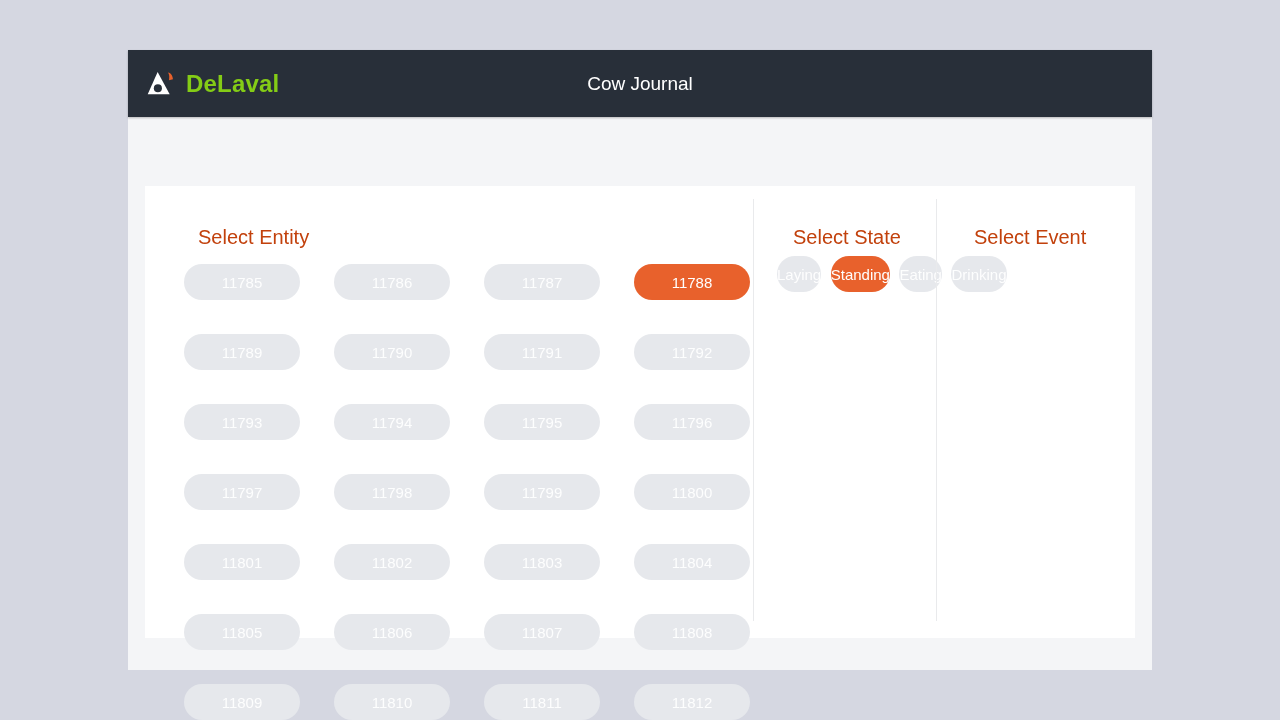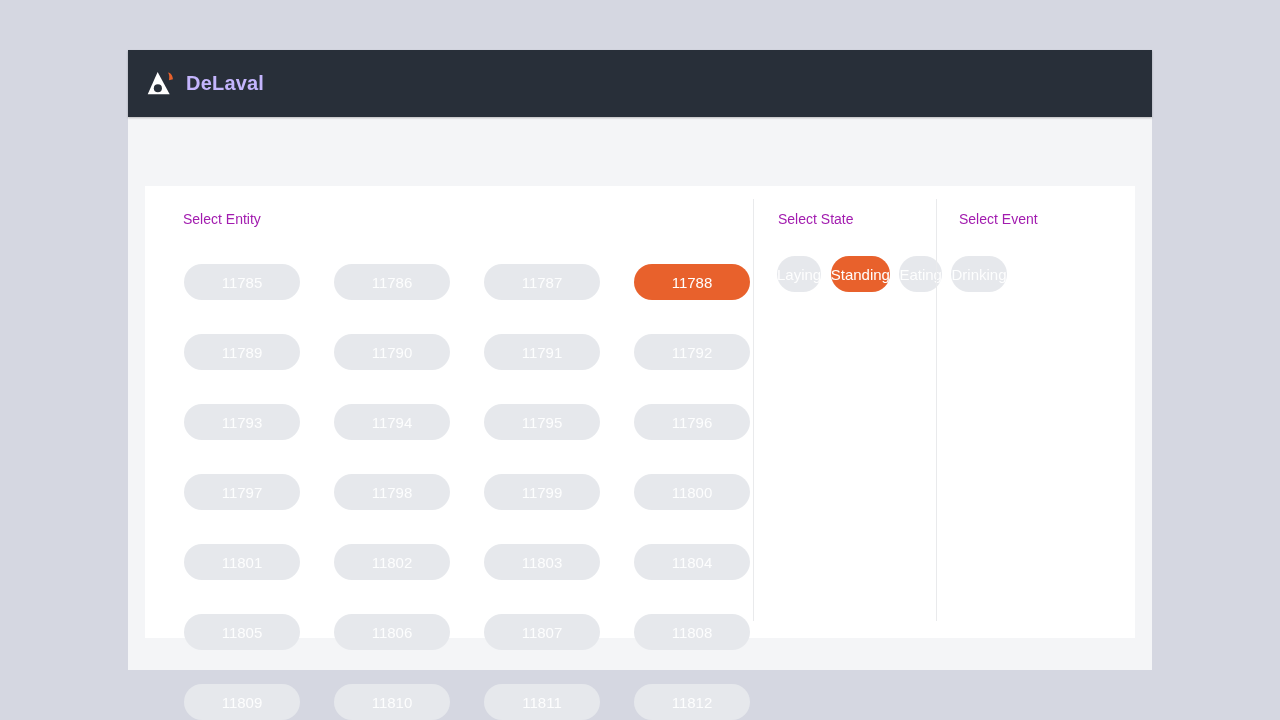--- a/index.html
+++ b/index.html
@@ -36,22 +36,22 @@
     align-items: center;
   }
   .brand {
     display: flex;
     align-items: center;
     gap: 9px;
     margin-left: 18px;
   }
   .brand svg { display: block; }
   .brand-name {
-    color: #c4b5fd;
-    font-size: 20px;
+    color: #84cc16;
+    font-size: 24px;
     font-weight: bold;
     letter-spacing: .2px;
   }
   .app-title {
     position: absolute;
     left: 0;
     right: 0;
     text-align: center;
     color: #ffffff;
     font-size: 19px;
@@ -104,24 +104,24 @@
   .card {
     position: absolute;
     left: 17px;
     top: 136px;
     width: 990px;
     height: 452px;
     background: #ffffff;
   }
   .section-title {
     position: absolute;
-    margin: 0;
-    font-size: 14px;
+    margin: 15px;
+    font-size: 20px;
     font-weight: normal;
-    color: #a21caf;
+    color: #c2410c;
     top: 25px;
   }
   .title-entity { left: 38px; }
   .title-state  { left: 633px; }
   .title-event  { left: 814px; }
   .entity-grid {
     position: absolute;
     left: 39px;
     top: 78px;
     display: grid;
@@ -173,20 +173,21 @@
     <div class="brand">
       <span>
         <svg width="31" height="27" viewBox="0 0 36 30">
           <path d="M13.5 1.5 L27.5 27.5 H2 Z" fill="#ffffff"></path>
           <circle cx="13.8" cy="20.6" r="4.7" fill="#282f39"></circle>
           <path d="M26.4 2.2 C29.3 3.3 31 6.4 31.3 10.1 L26.7 11.2 C27.2 8.1 27.3 5 25.8 2.6 Z" fill="#e8612c"></path>
         </svg>
       </span>
       <span class="brand-name">DeLaval</span>
     </div>
+    <div class="app-title">Cow Journal</div>
   </div>
 
 
   <div class="card">
     <h2 class="section-title title-entity">Select Entity</h2>
     <div class="entity-grid">
         <button class="pill">11785</button>
         <button class="pill">11786</button>
         <button class="pill">11787</button>
         <button class="pill selected">11788</button>

